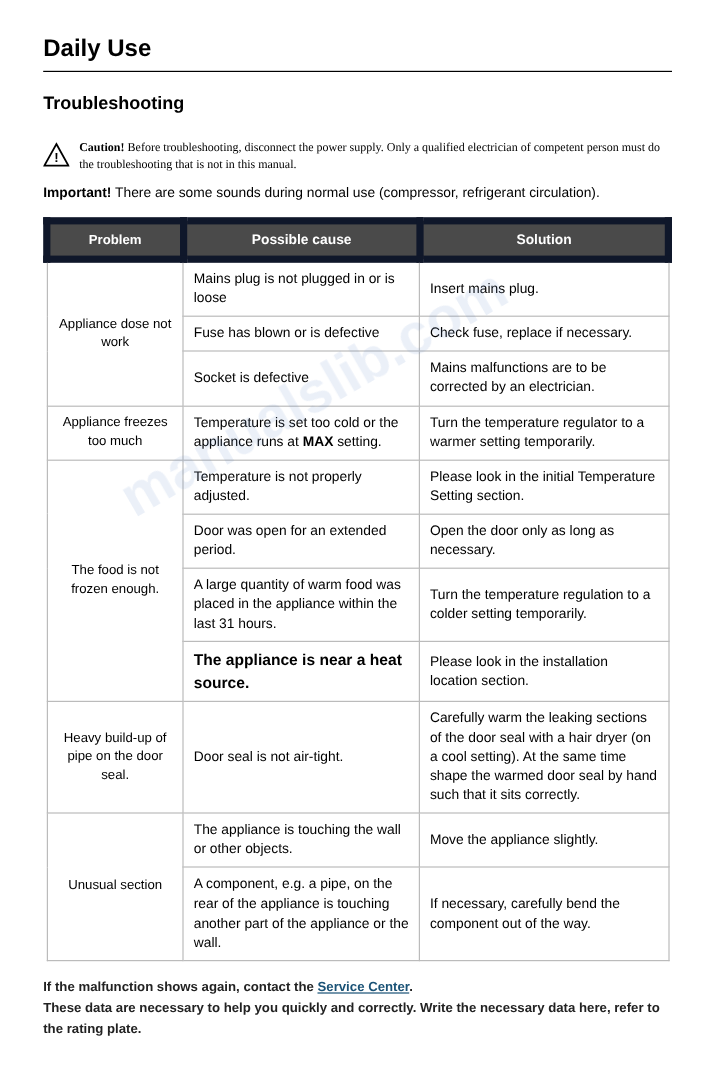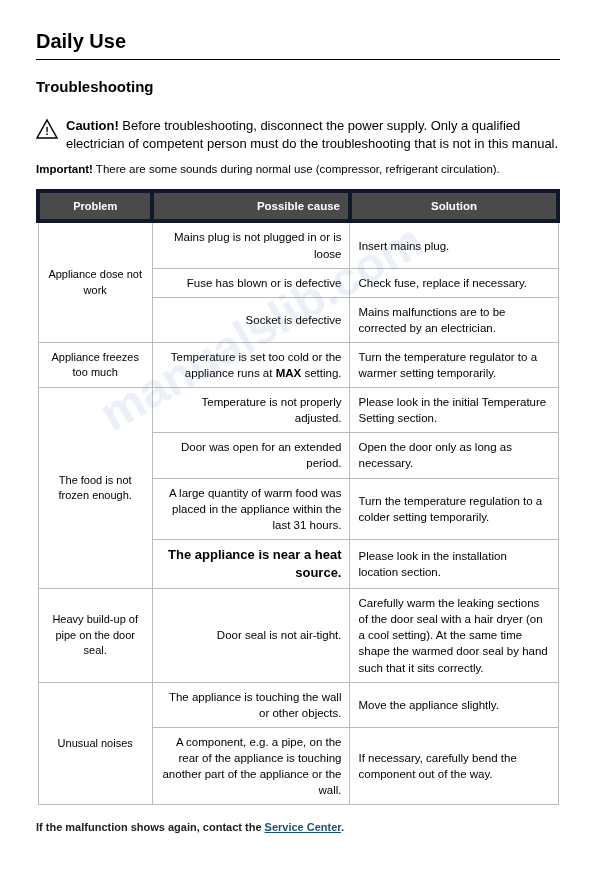--- a/index.html
+++ b/index.html
@@ -30,22 +30,23 @@
       margin-bottom: 8px;
       align-items: flex-start;
     }
     .caution-icon {
       width: 22px;
       height: 22px;
       flex-shrink: 0;
       margin-top: 1px;
     }
     .caution-text {
-      font-size: 13px;
+      font-size: 10px;
       line-height: 1.4;
+      font-family: Liberation Serif, serif;
     }
     .caution-text b { font-weight: bold; }
     .important-text {
       font-size: 11.5px;
       margin-bottom: 12px;
       line-height: 1.4;
     }
     .important-text b { font-weight: bold; }
 
     table {
@@ -53,36 +54,35 @@
       border-collapse: collapse;
       margin-bottom: 14px;
       font-size: 11.5px;
     }
     thead tr th {
       background: #4a4a4a;
       color: #fff;
       font-weight: bold;
       text-align: center;
       padding: 7px 8px;
-      border: 4px solid #0f172a;
+      border: 6px solid #0f172a;
     }
     tbody tr td {
       border: 1px solid #bbb;
       padding: 6px 8px;
       vertical-align: middle;
       line-height: 1.4;
     }
     .problem-col {
       width: 22%;
       text-align: center;
       font-size: 11px;
     }
     .cause-col {
       width: 38%;
-      text-align: right;
     }
     .solution-col {
       width: 40%;
     }
     .highlighted-row td.cause-col {
       font-size: 13px;
       font-weight: bold;
     }
     .footer-text {
       font-size: 11px;
@@ -181,26 +181,27 @@
       <td class="solution-col">Please look in the installation location section.</td>
     </tr>
 
     <tr>
       <td class="problem-col">Heavy build-up of pipe on the door seal.</td>
       <td class="cause-col">Door seal is not air-tight.</td>
       <td class="solution-col">Carefully warm the leaking sections of the door seal with a hair dryer (on a cool setting). At the same time shape the warmed door seal by hand such that it sits correctly.</td>
     </tr>
 
     <tr>
-      <td class="problem-col" rowspan="2">Unusual noises</td>
+      <td class="problem-col" rowspan="2">Unusual section</td>
       <td class="cause-col">The appliance is touching the wall or other objects.</td>
       <td class="solution-col">Move the appliance slightly.</td>
     </tr>
     <tr>
       <td class="cause-col">A component, e.g. a pipe, on the rear of the appliance is touching another part of the appliance or the wall.</td>
       <td class="solution-col">If necessary, carefully bend the component out of the way.</td>
     </tr>
   </tbody>
 </table>
 
 <div class="footer-text">
   <div>If the malfunction shows again, contact the <span class="link-style">Service Center</span>.</div>
+  <div>These data are necessary to help you quickly and correctly. Write the necessary data here, refer to the rating plate.</div>
 </div>
 
 </body></html>

